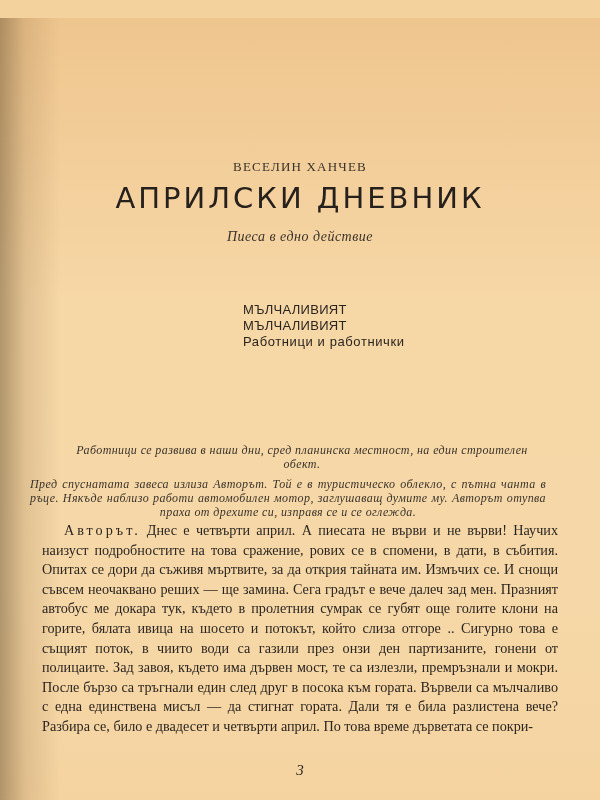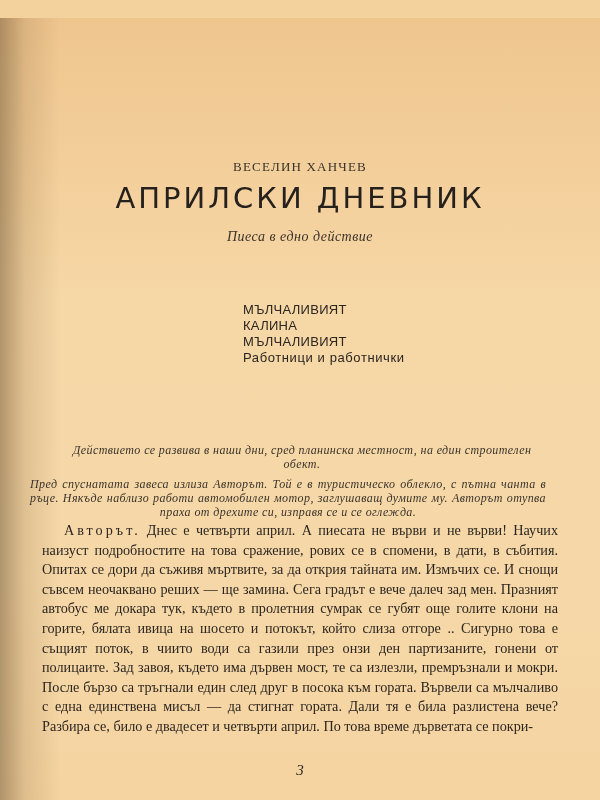--- a/index.html
+++ b/index.html
@@ -145,25 +145,24 @@
 <body>
 
 <div class="page">
 
   <div class="author">ВЕСЕЛИН ХАНЧЕВ</div>
   <h1 class="title" style="margin:0;">АПРИЛСКИ ДНЕВНИК</h1>
   <div class="subtitle">Пиеса в едно действие</div>
 
   <ul class="cast-list">
     <li>МЪЛЧАЛИВИЯТ</li>
-    <li>КАЛИНА</li>
     <li>МЪЛЧАЛИВИЯТ</li>
     <li class="small">Работници и работнички</li>
   </ul>
 
-  <div class="stage setting">Действието се развива в наши дни, сред планинска местност, на един строителен обект.</div>
+  <div class="stage setting">Работници се развива в наши дни, сред планинска местност, на един строителен обект.</div>
   <div class="stage directions">Пред спуснатата завеса излиза Авторът. Той е в туристическо облекло, с пътна чанта в ръце. Някъде наблизо работи автомобилен мотор, заглушаващ думите му. Авторът отупва праха от дрехите си, изправя се и се оглежда.</div>
 
   <p class="body-text"><span class="speaker">Авторът.</span><span>Днес е четвърти април. А пиесата не върви и не върви! Научих наизуст подробностите на това сражение, рових се в спомени, в дати, в събития. Опитах се дори да съживя мъртвите, за да открия тайната им. Измъчих се. И снощи съвсем неочаквано реших — ще замина. Сега градът е вече далеч зад мен. Празният автобус ме докара тук, където в пролетния сумрак се губят още голите клони на горите, бялата ивица на шосето и потокът, който слиза отгоре .. Сигурно това е същият поток, в чиито води са газили през онзи ден партизаните, гонени от полицаите. Зад завоя, където има дървен мост, те са излезли, премръзнали и мокри. После бързо са тръгнали един след друг в посока към гората. Вървели са мълчаливо с една единствена мисъл — да стигнат гората. Дали тя е била разлистена вече? Разбира се, било е двадесет и четвърти април. По това време дърветата се покри-</span></p>
 
   <div class="page-number">3</div>
 
 </div>
 
 </body></html>

